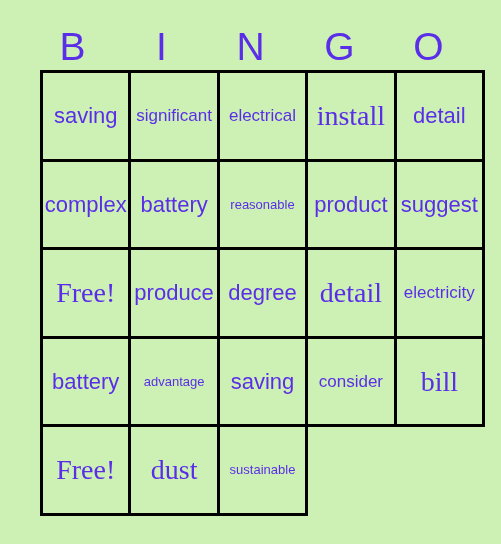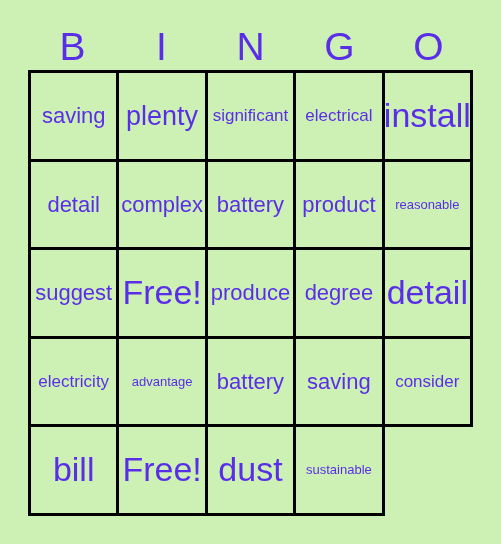--- a/index.html
+++ b/index.html
@@ -35,21 +35,21 @@
     justify-content: center;
     color: #5a2ee8;
     font-size: 39px;
     line-height: 1;
     font-weight: normal;
     letter-spacing: 0px;
     user-select: none;
   }
   #grid {
     position: absolute;
-    left: 28px;
+    left: 40px;
     top: 70px;
     width: 445px;
     height: 446px;
     box-sizing: border-box;
     border-top: 3px solid #000000;
     border-left: 3px solid #000000;
     display: grid;
     grid-template-columns: repeat(5, 1fr);
     grid-template-rows: repeat(5, 1fr);
   }
@@ -65,21 +65,21 @@
     padding: 0 3px;
   }
   .cell-text {
     color: #5a2ee8;
     line-height: 1.05;
     white-space: nowrap;
     text-align: center;
     display: block;
   }
   
-  .s-xl { font-size: 34px; }
+  .s-xl { font-size: 28px; font-family: Liberation Serif, serif; }
   .s-lg { font-size: 27px; }
   .s-md { font-size: 22px; }
   .s-sm { font-size: 17px; text-align: center; }
   .s-xs { font-size: 13px; }
 </style>
 </head>
 <body>
 
 <div id="bingo-card">
 
@@ -90,47 +90,44 @@
     <div class="header-letter">G</div>
     <div class="header-letter">O</div>
   </div>
 
   <div id="grid">
 
     <div class="cell">
         <span class="cell-text s-md">saving</span>
       </div>
     <div class="cell">
-        <span class="cell-text s-lg">plenty</span>
-      </div>
-    <div class="cell">
         <span class="cell-text s-sm">significant</span>
       </div>
     <div class="cell">
         <span class="cell-text s-sm">electrical</span>
       </div>
     <div class="cell">
         <span class="cell-text s-xl">install</span>
       </div>
 
     <div class="cell">
         <span class="cell-text s-md">detail</span>
       </div>
     <div class="cell">
         <span class="cell-text s-md">complex</span>
       </div>
     <div class="cell">
         <span class="cell-text s-md">battery</span>
       </div>
     <div class="cell">
-        <span class="cell-text s-md">product</span>
+        <span class="cell-text s-xs">reasonable</span>
       </div>
 
     <div class="cell">
-        <span class="cell-text s-xs">reasonable</span>
+        <span class="cell-text s-md">product</span>
       </div>
     <div class="cell">
         <span class="cell-text s-md">suggest</span>
       </div>
     <div class="cell">
         <span class="cell-text s-xl">Free!</span>
       </div>
     <div class="cell">
         <span class="cell-text s-md">produce</span>
       </div>
@@ -138,24 +135,24 @@
         <span class="cell-text s-md">degree</span>
       </div>
 
     <div class="cell">
         <span class="cell-text s-xl">detail</span>
       </div>
     <div class="cell">
         <span class="cell-text s-sm">electricity</span>
       </div>
     <div class="cell">
-        <span class="cell-text s-xs">advantage</span>
+        <span class="cell-text s-md">battery</span>
       </div>
     <div class="cell">
-        <span class="cell-text s-md">battery</span>
+        <span class="cell-text s-xs">advantage</span>
       </div>
     <div class="cell">
         <span class="cell-text s-md">saving</span>
       </div>
 
     <div class="cell">
         <span class="cell-text s-sm">consider</span>
       </div>
     <div class="cell">
         <span class="cell-text s-xl">bill</span>

